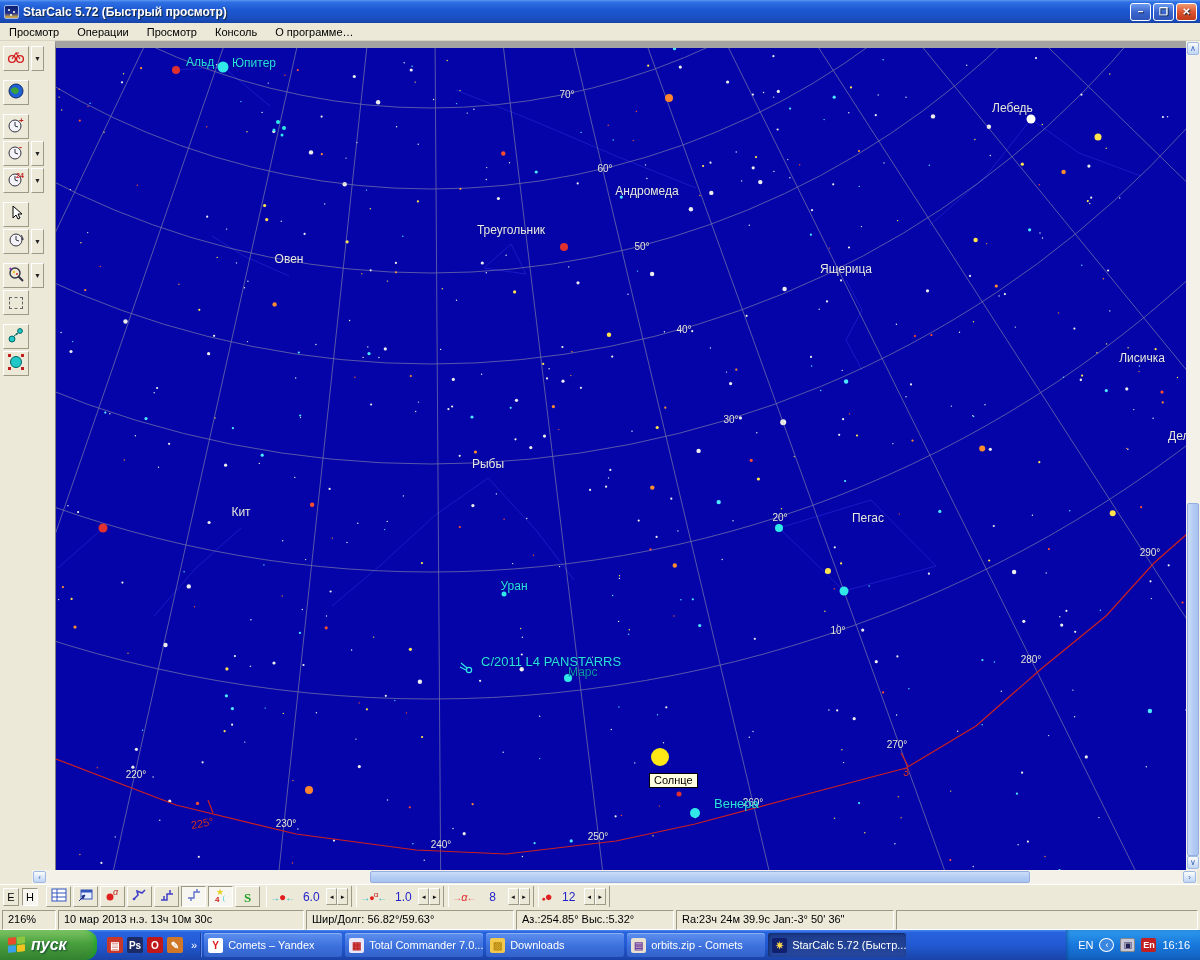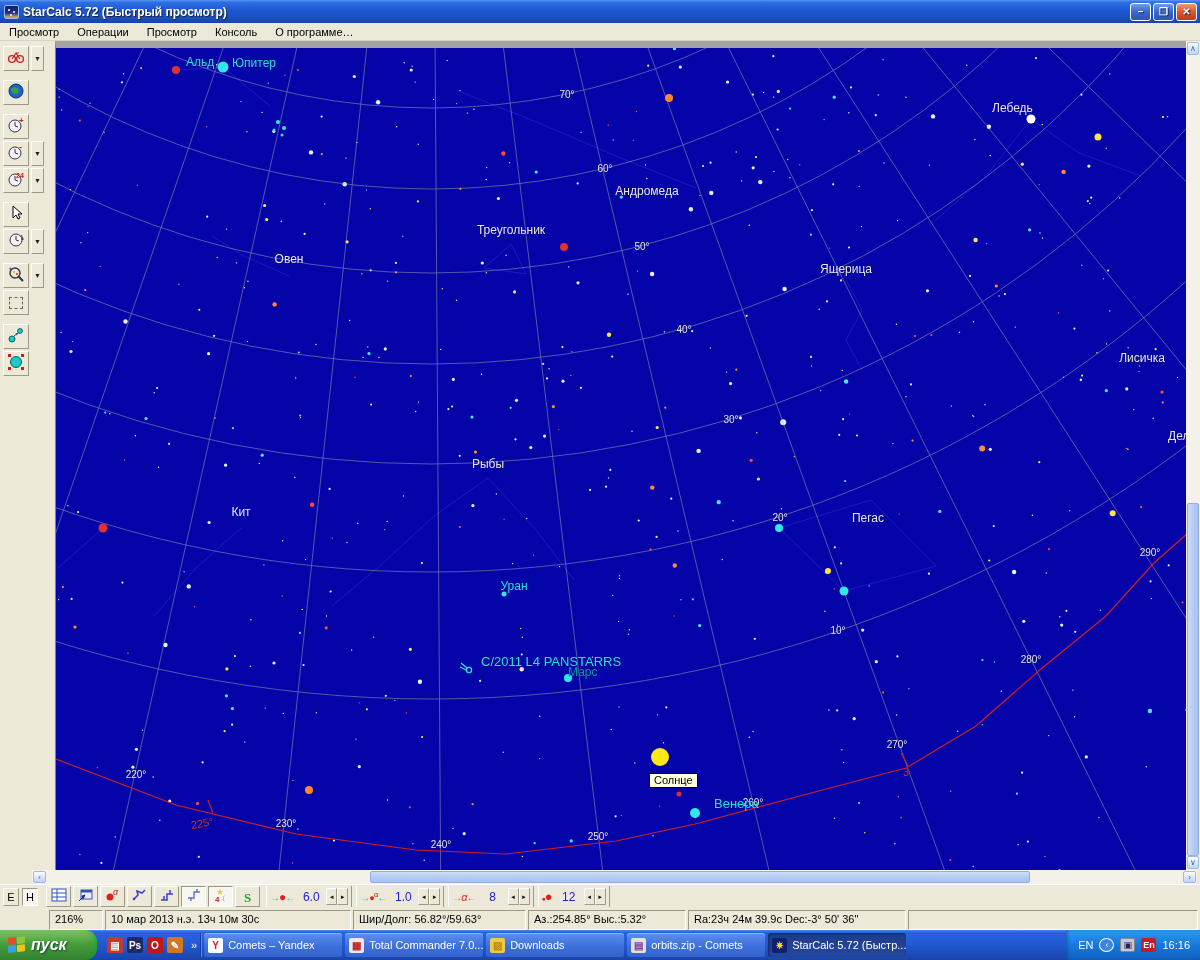--- a/index.html
+++ b/index.html
@@ -62,21 +62,21 @@
   .tbtn2.pressed{border-color:#9C9A84 #FFF #FFF #9C9A84;background:#F7F6F1;}
   .sping{display:flex;align-items:center;height:21px;border-left:1px solid #fff;border-right:1px solid #9C9A84;
     padding:0 3px;margin-left:4px;}
   .spin-ic{font-size:10px;white-space:nowrap;letter-spacing:-1px;}
   .spin-val{color:#2222CC;font-size:12px;margin:0 4px 0 6px;min-width:22px;text-align:center;}
   .spinbtn{width:11px;height:17px;background:#ECE9D8;border:1px solid;border-color:#FFF #9C9A84 #9C9A84 #FFF;
     font-size:6px;color:#111;display:flex;align-items:center;justify-content:center;}
 
   
   #statusbar{position:absolute;left:0;top:908px;width:1200px;height:22px;background:#ECE9D8;display:flex;
-    align-items:stretch;padding-top:2px;font-size:11px;color:#000;padding-left:47px;}
+    align-items:stretch;padding-top:2px;font-size:11px;color:#000;}
   .sseg{border:1px solid;border-color:#9C9A84 #FFF #FFF #9C9A84;margin-left:2px;padding:2px 5px 0 5px;
     white-space:nowrap;overflow:hidden;}
 
   
   #taskbar{position:absolute;left:0;top:930px;width:1200px;height:30px;
     background:linear-gradient(180deg,#4A86EE 0%,#2863DE 8%,#2159D2 50%,#1A43A8 100%);display:flex;align-items:center;}
   #startbtn{height:30px;width:97px;border-radius:0 12px 12px 0;display:flex;align-items:center;gap:5px;
     background:linear-gradient(180deg,#7FC465 0%,#48A03C 45%,#348030 100%);padding-left:8px;
     color:#fff;font-size:16px;font-weight:bold;font-style:italic;text-shadow:1px 1px 2px #143;
     box-shadow:inset -6px 0 8px -6px #0A2;}
@@ -956,23 +956,23 @@
           <span class="spin-val">12</span>
           <span class="spinbtn">◄</span>
           <span class="spinbtn">►</span>
         </span>
       </span>
   </div>
 
   <div id="statusbar">
     <span class="sseg" style="width:54px;">216%</span>
     <span class="sseg" style="width:246px;">10 мар 2013 н.э. 13ч 10м 30с</span>
-    <span class="sseg" style="width:173px;">Шир/Долг: 56.82°/59.63°</span>
+    <span class="sseg" style="width:208px;">Шир/Долг: 56.82°/59.63°</span>
     <span class="sseg" style="width:158px;">Аз.:254.85° Выс.:5.32°</span>
-    <span class="sseg" style="width:218px;">Ra:23ч 24м 39.9с Dec:-3° 50' 36"</span>
+    <span class="sseg" style="width:218px;">Ra:23ч 24м 39.9с Jan:-3° 50' 36"</span>
     <span class="sseg" style="flex:1;margin-right:2px;"></span>
   </div>
 
   <div id="taskbar">
     <div id="startbtn">
       <span class="winflag">
           <i class="f1"></i>
           <i class="f2"></i>
           <i class="f3"></i>
           <i class="f4"></i>

